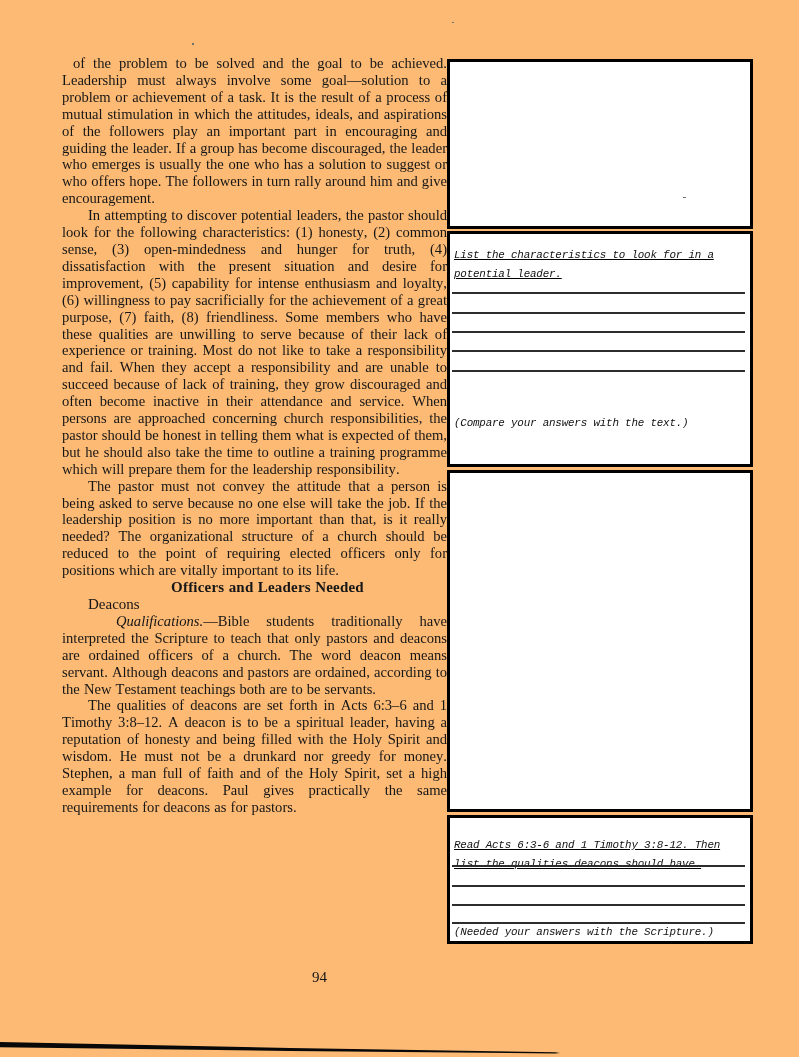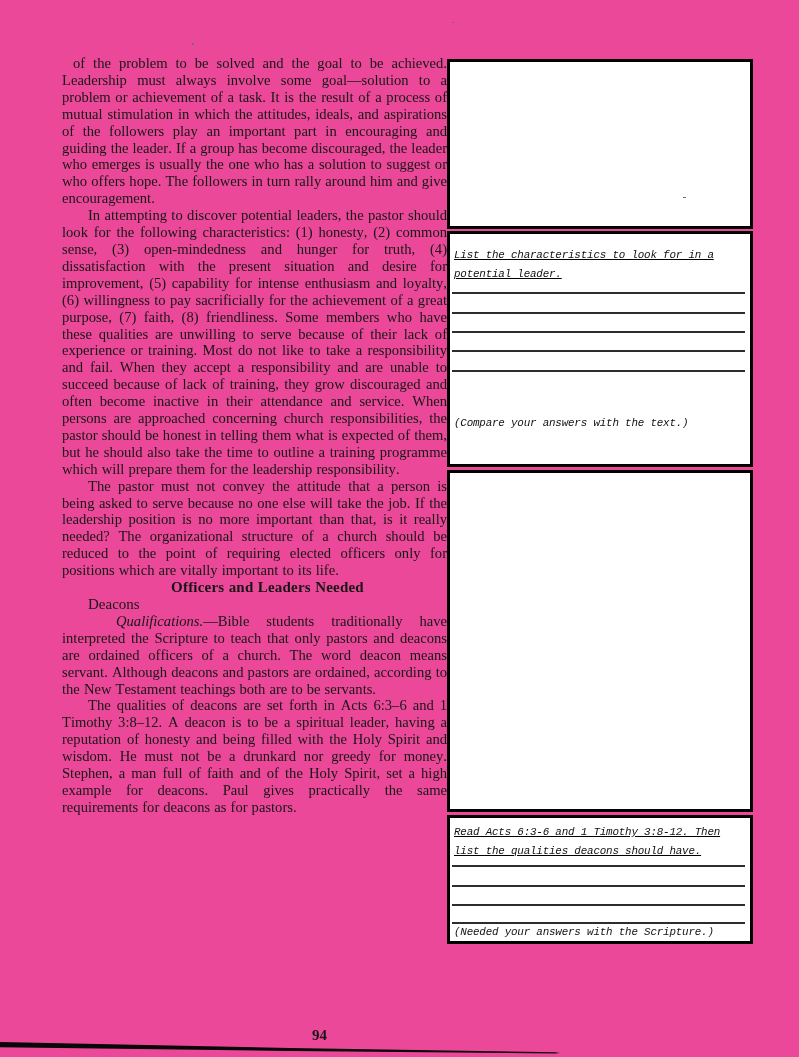--- a/index.html
+++ b/index.html
@@ -1,20 +1,20 @@
 <!DOCTYPE html>
 <html><head>
 <meta charset="utf-8">
 <style>
   html, body { margin: 0; padding: 0; background: #e8e8e8; }
   .page {
     position: relative;
     width: 799px;
     height: 1057px;
-    background: #ec4899;
+    background: #fdba74;
     overflow: hidden;
     font-kerning: none;
   }
 
   
   .text-col {
     position: absolute;
     left: 62px;
     top: 55px;
     width: 385px;
@@ -61,46 +61,45 @@
   .tw {
     font-family: "Liberation Mono", monospace;
     font-style: italic;
     font-size: 10.9px;
     line-height: 18.5px;
     color: #101010;
     white-space: pre-line;
     letter-spacing: -0.2px;
   }
   .prompt  { padding: 12px 2px 0 4px; }
-  #box4 .prompt { padding-top: 5px; }
+  #box4 .prompt { padding-top: 18px; }
   .ans-line {
     position: absolute;
     left: 2px;
     right: 5px;
     height: 2px;
     background: #2d2d2d;
   }
   .box-note {
     position: absolute;
     left: 4px;
     right: 2px;
     line-height: 16px;
   }
 
   
   .page-number {
     position: absolute;
-    top: 1027px;
+    top: 969px;
     left: 0;
     width: 639px;
     text-align: center;
     font-family: "Liberation Serif", serif;
     font-size: 15px;
     color: #161616;
-    font-weight: bold;
   }
   .scan-edge { position: absolute; left: 0; top: 1039px; }
   .speck { position: absolute; background: #6f6f6f; }
   .speck1 { left: 192px; top: 43px;  width: 2px; height: 2px; }
   .speck2 { left: 452px; top: 22px;  width: 2px; height: 1px; }
   .speck3 { left: 683px; top: 197px; width: 3px; height: 1px; }
 </style>
 </head>
 <body>
 

